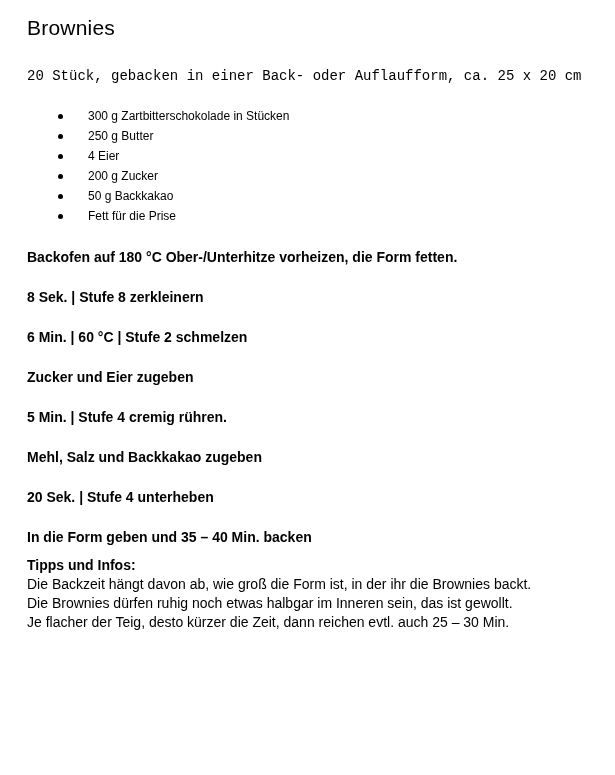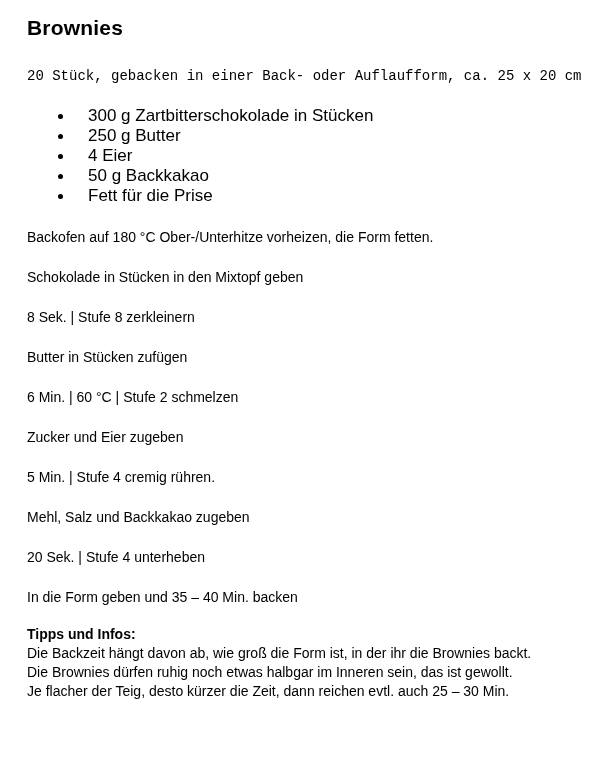--- a/index.html
+++ b/index.html
@@ -16,64 +16,65 @@
   }
   .page {
     box-sizing: border-box;
     width: 615px;
     height: 775px;
     padding: 17px 20px 0 27px;
   }
   .title {
     font-size: 21px;
     line-height: 21px;
-    font-weight: bold;
+    font-weight: normal;
     margin: 0;
     letter-spacing: 0.2px;
   }
   .intro {
     font-size: 14px;
     line-height: 20px;
     margin: 28px 0 0 0;
     font-family: Liberation Mono, monospace;
   }
   ul.ingredients {
     list-style: none;
     margin: 20px 0 0 0;
     padding: 0;
-    font-size: 17px;
+    font-size: 12px;
     line-height: 20px;
   }
   ul.ingredients li {
     position: relative;
     padding-left: 61px;
   }
   ul.ingredients li::before {
     content: "";
     position: absolute;
     left: 31px;
     top: 8px;
     width: 5px;
     height: 5px;
     border-radius: 50%;
     background: #000000;
   }
   .steps {
     margin-top: 21px;
+    font-weight: bold;
   }
   .steps p.step {
     font-size: 14px;
     line-height: 20px;
     margin: 0;
   }
   .steps p.step + p.step {
     margin-top: 20px;
   }
   .tips {
-    margin-top: 18px;
+    margin-top: 9px;
     font-size: 14px;
     line-height: 19px;
   }
   .tips-heading {
     font-weight: bold;
     margin: 0;
   }
   .tips-line {
     margin: 0;
   }
@@ -83,29 +84,28 @@
 
 <div class="page">
   <h1 class="title">Brownies</h1>
 
   <p class="intro">20 Stück, gebacken in einer Back- oder Auflaufform, ca. 25 x 20 cm</p>
 
   <ul class="ingredients">
       <li>300 g Zartbitterschokolade in Stücken</li>
       <li>250 g Butter</li>
       <li>4 Eier</li>
+      <li>200 g Zucker</li>
       <li>50 g Backkakao</li>
       <li>Fett für die Prise</li>
     </ul>
 
   <div class="steps">
       <p class="step">Backofen auf 180 °C Ober-/Unterhitze vorheizen, die Form fetten.</p>
-      <p class="step">Schokolade in Stücken in den Mixtopf geben</p>
       <p class="step">8 Sek. | Stufe 8 zerkleinern</p>
-      <p class="step">Butter in Stücken zufügen</p>
       <p class="step">6 Min. | 60 °C | Stufe 2 schmelzen</p>
       <p class="step">Zucker und Eier zugeben</p>
       <p class="step">5 Min. | Stufe 4 cremig rühren.</p>
       <p class="step">Mehl, Salz und Backkakao zugeben</p>
       <p class="step">20 Sek. | Stufe 4 unterheben</p>
       <p class="step">In die Form geben und 35 – 40 Min. backen</p>
     </div>
 
   <div class="tips">
     <p class="tips-heading">Tipps und Infos:</p>

